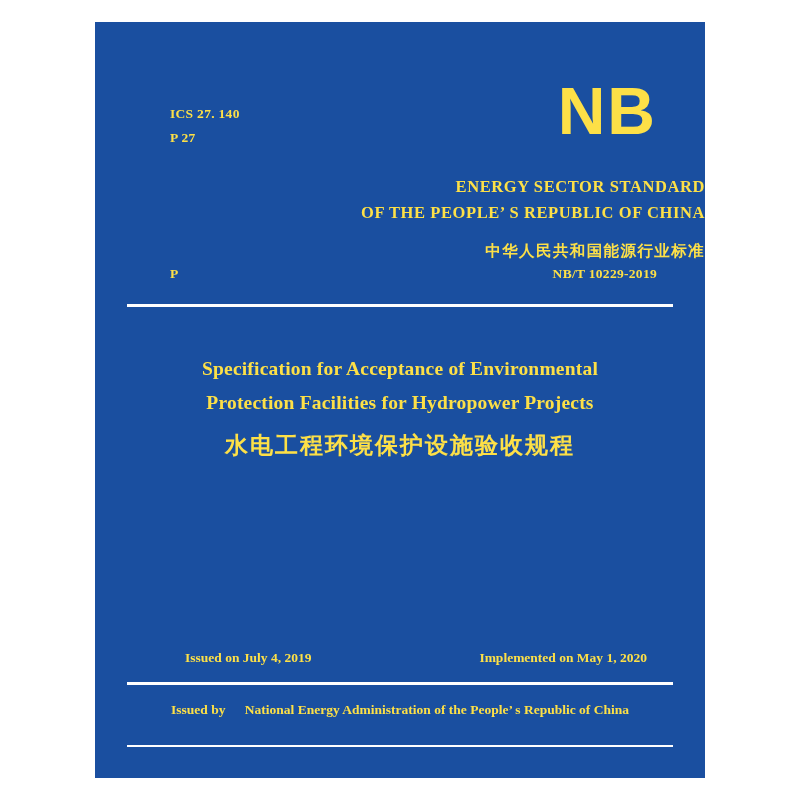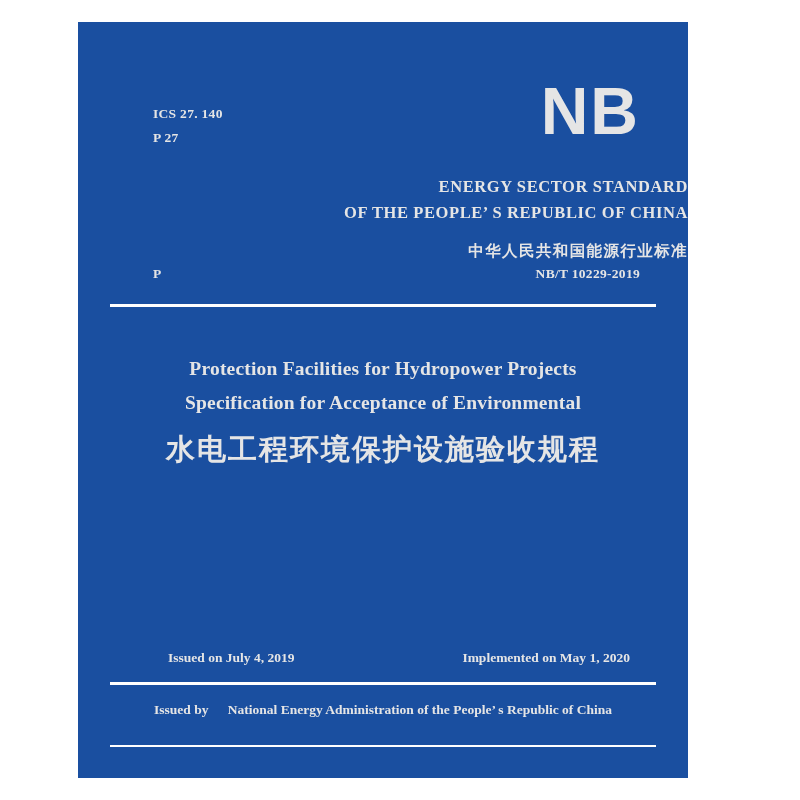--- a/index.html
+++ b/index.html
@@ -14,26 +14,26 @@
   }
   .page {
     position: relative;
     width: 800px;
     height: 800px;
     background: #ffffff;
     overflow: hidden;
   }
   .cover {
     position: absolute;
-    left: 78px;
+    left: 95px;
     top: 22px;
     width: 610px;
     height: 756px;
     background: #1a4fa0;
-    color: #e5e5e5;
+    color: #fde047;
     box-sizing: border-box;
   }
   
   .top-row {
     position: absolute;
     left: 0;
     top: 56px;
     width: 100%;
     height: 90px;
   }
@@ -119,21 +119,21 @@
     width: 100%;
     text-align: center;
   }
   .main-title .line {
     font-size: 19.5px;
     font-weight: bold;
     line-height: 1.75;
     letter-spacing: 0.2px;
   }
   .main-title .cn-title {
-    font-size: 29px;
+    font-size: 23px;
     font-weight: bold;
     letter-spacing: 2px;
     margin-top: 10px;
     font-family: "DejaVu Sans", sans-serif;
     text-align: center;
   }
 
   .dates {
     position: absolute;
     left: 0;
@@ -187,22 +187,22 @@
     </div>
 
     <div class="code-row">
       <div class="left-p">P</div>
       <div class="right-code">NB/T 10229-2019</div>
     </div>
 
     <div class="rule rule-top"></div>
 
     <div class="main-title">
+      <div class="line">Specification for Acceptance of Environmental</div>
       <div class="line">Protection Facilities for Hydropower Projects</div>
-      <div class="line">Specification for Acceptance of Environmental</div>
       <div class="cn-title">水电工程环境保护设施验收规程</div>
     </div>
 
     <div class="dates">
       <div class="issued">Issued on July 4, 2019</div>
       <div class="implemented">Implemented on May 1, 2020</div>
     </div>
 
     <div class="rule rule-bottom"></div>
 

